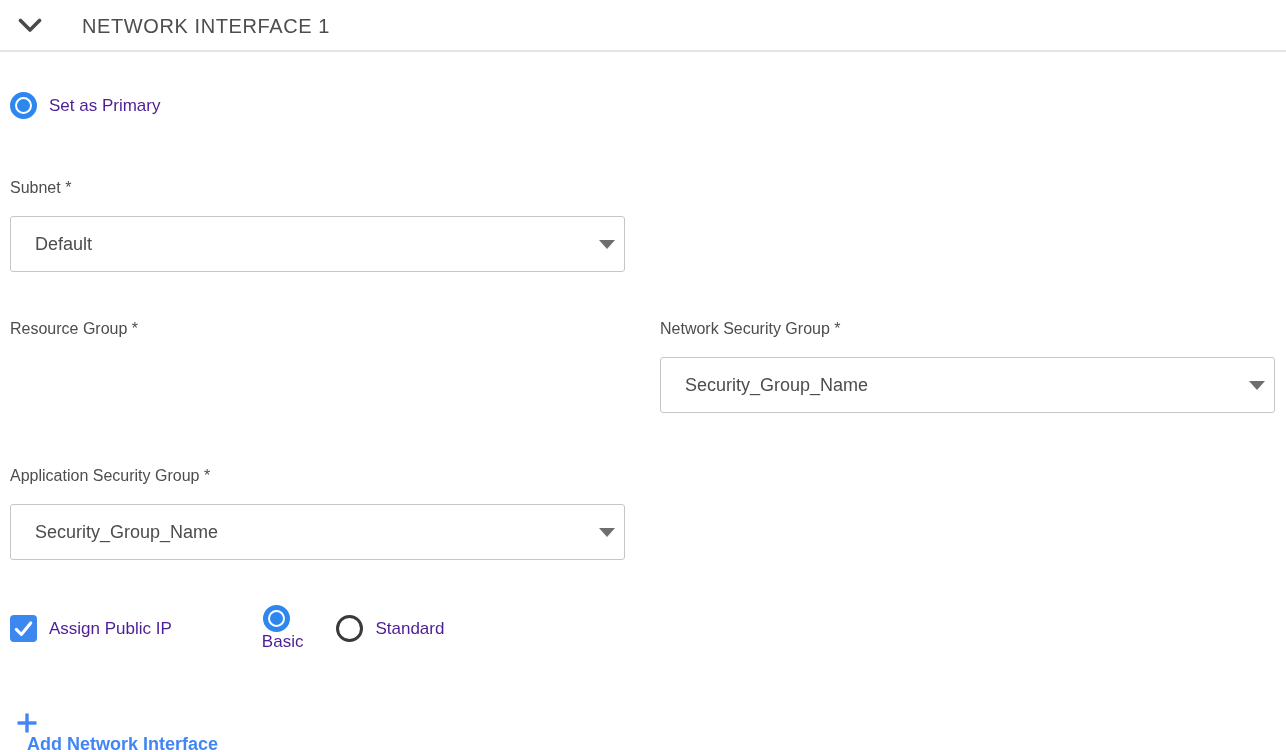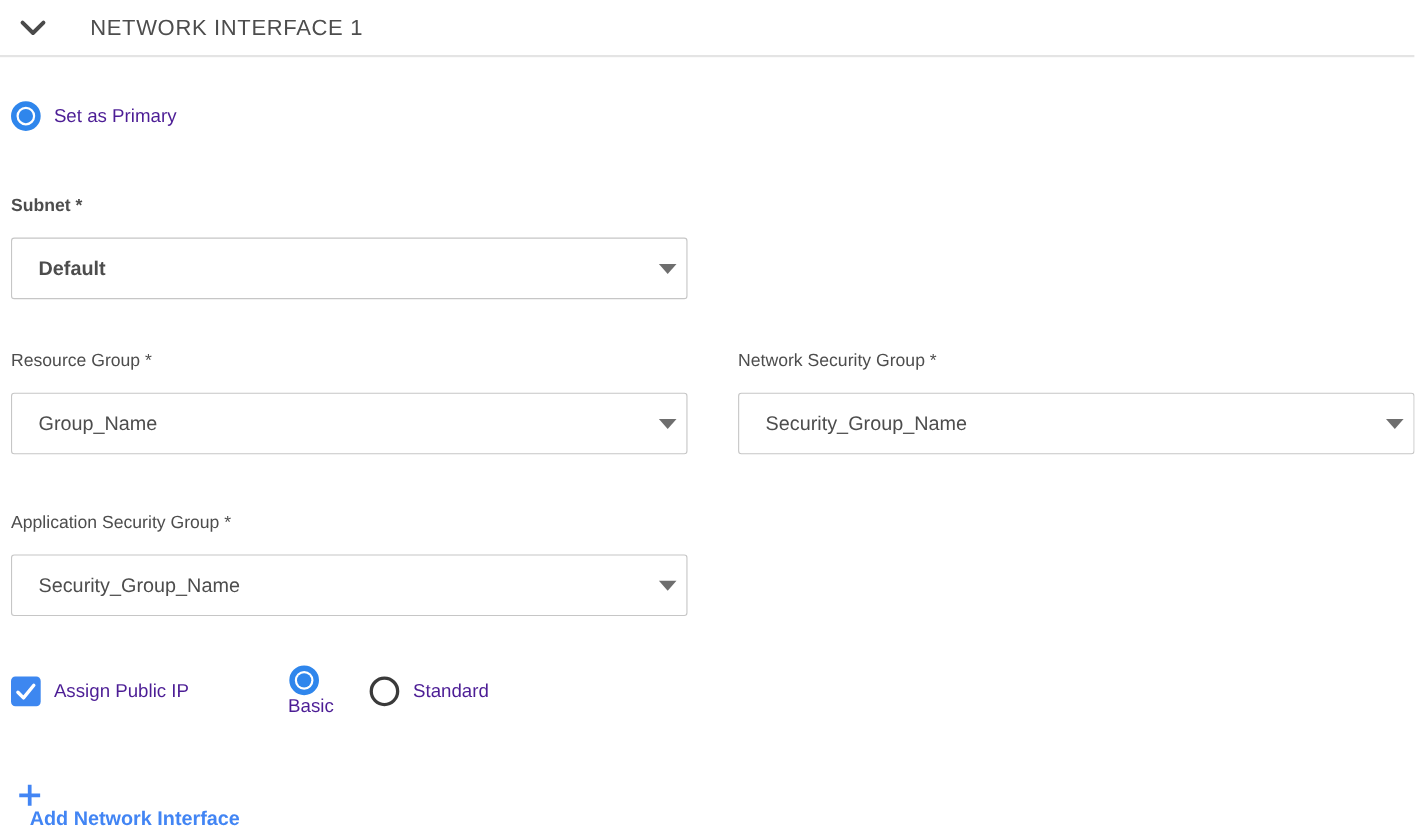--- a/index.html
+++ b/index.html
@@ -54,22 +54,22 @@
     display: flex; align-items: center;
   }
   .control-label {
     margin-left: 12px;
     font-size: 17px;
     color: #4c1d95;
   }
 
   
   .form-row { display: flex; column-gap: 35px; }
-  .row-subnet { margin-top: 60px; font-weight: bold; }
-  .row-groups { margin-top: 48px; justify-content: space-between; }
+  .row-subnet { margin-top: 60px; }
+  .row-groups { margin-top: 48px; }
   .row-appsec { margin-top: 54px; }
   .field { width: 615px; }
   .field-label {
     display: block;
     font-size: 16px;
     color: #4d4d4d;
     margin-bottom: 19px;
   }
   .dropdown {
     width: 615px; height: 56px;
@@ -161,24 +161,20 @@
           <span class="dropdown-value">Default</span>
           <span class="caret"></span>
         </div>
       </div>
     </div>
 
     
     <div class="form-row row-groups">
       <div class="field">
         <label class="field-label">Resource Group *</label>
-        <div class="dropdown">
-          <span class="dropdown-value">Group_Name</span>
-          <span class="caret"></span>
-        </div>
       </div>
       <div class="field">
         <label class="field-label">Network Security Group *</label>
         <div class="dropdown">
           <span class="dropdown-value">Security_Group_Name</span>
           <span class="caret"></span>
         </div>
       </div>
     </div>
 

